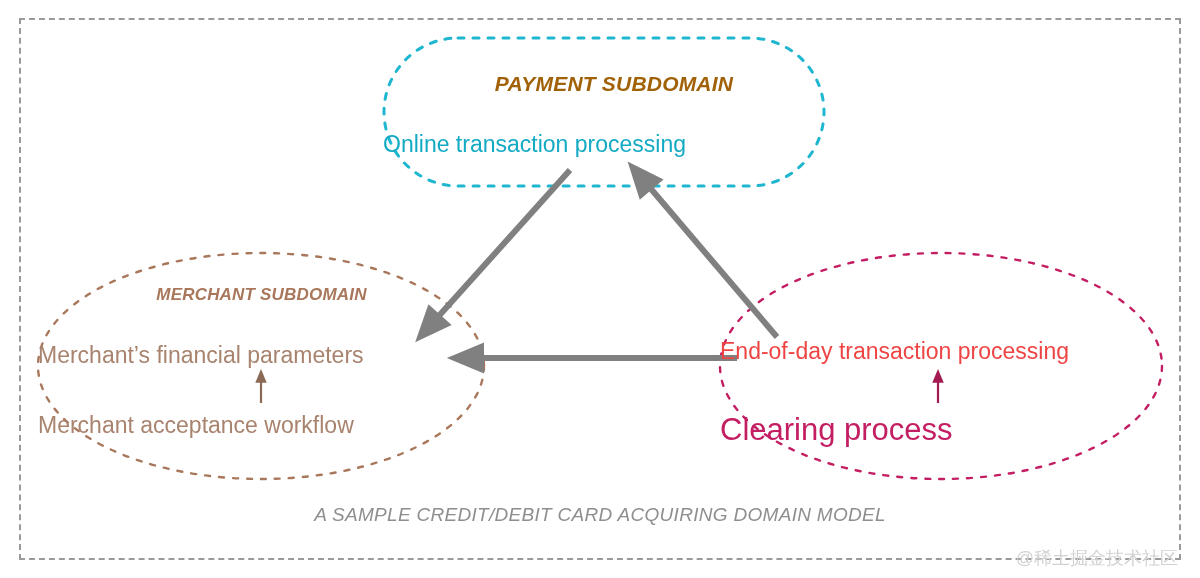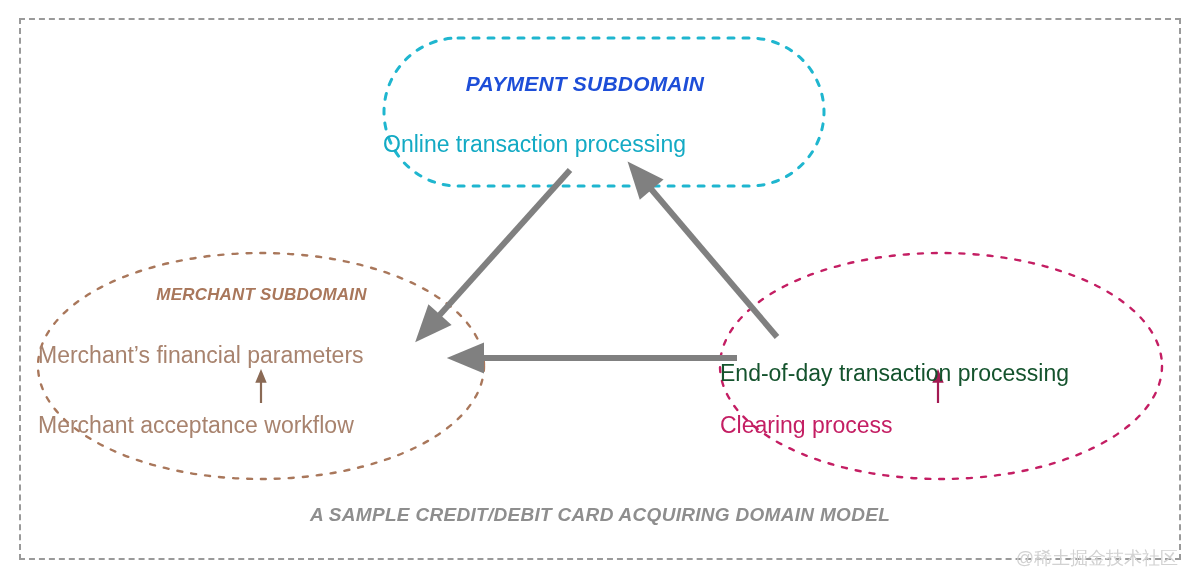--- a/index.html
+++ b/index.html
@@ -44,25 +44,25 @@
     text-align: center;
   }
   .sub-line {
     position: absolute;
     white-space: nowrap;
     text-align: left;
   }
 
   
   #payment-title {
-    left: 364px;
+    left: 393px;
     top: 72px;
     width: 442px;
     font-size: 21px;
-    color: #1d4ed8;
+    color: #a16207;
   }
   #payment-line-1 {
     left: 383px;
     top: 131px;
     width: 442px;
     font-size: 23px;
     color: #13aac4;
   }
 
   
@@ -91,43 +91,43 @@
   
   #accounting-title {
     left: 720px;
     top: 285px;
     width: 442px;
     font-size: 19px;
     color: #c41e63;
   }
   #accounting-line-1 {
     left: 720px;
-    top: 360px;
+    top: 338px;
     width: 442px;
     font-size: 23px;
-    color: #14532d;
+    color: #ef4444;
   }
   #accounting-line-2 {
     left: 720px;
     top: 412px;
     width: 442px;
-    font-size: 23px;
+    font-size: 31px;
     color: #c41e63;
   }
 
   
   #diagram-caption {
     position: absolute;
     left: 0;
     top: 504px;
     width: 1200px;
     text-align: center;
     font-size: 19px;
     font-style: italic;
-    font-weight: bold;
+    font-weight: normal;
     color: #8e8e8e;
     letter-spacing: 0.3px;
     white-space: nowrap;
   }
   
   #watermark {
     position: absolute;
     right: 22px;
     bottom: 8px;
     font-size: 18px;

